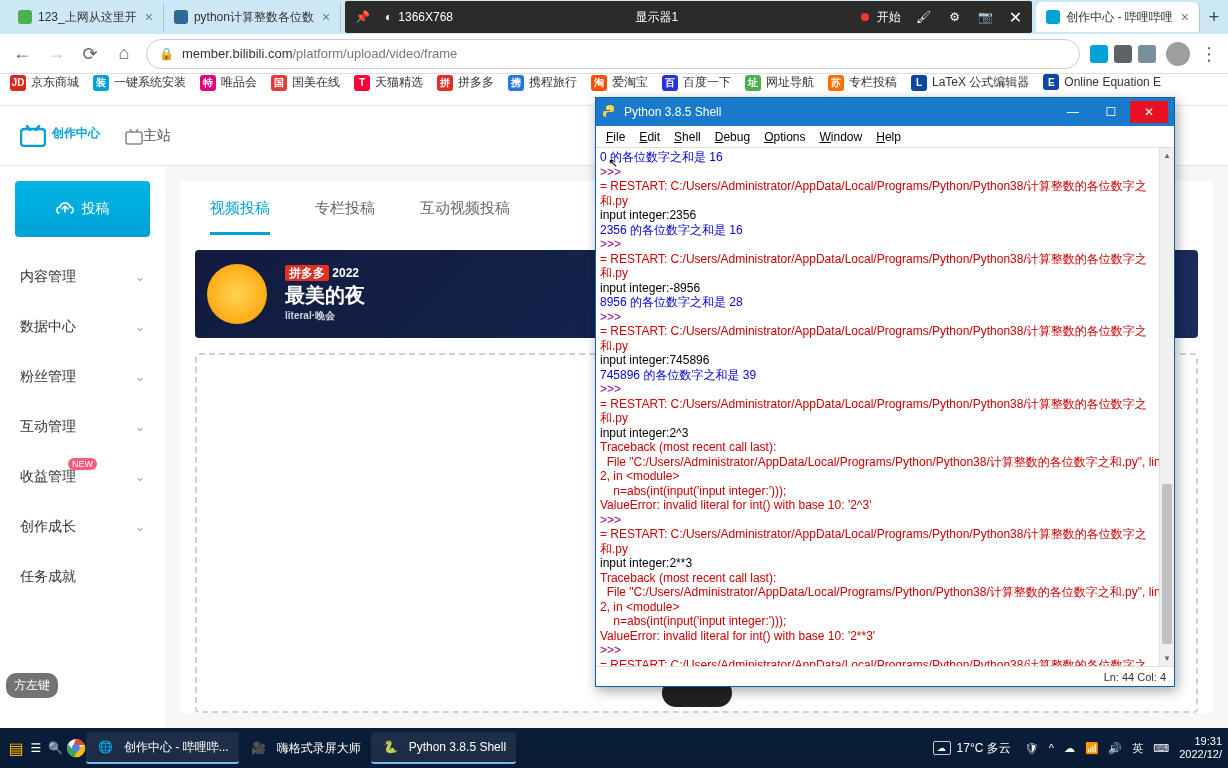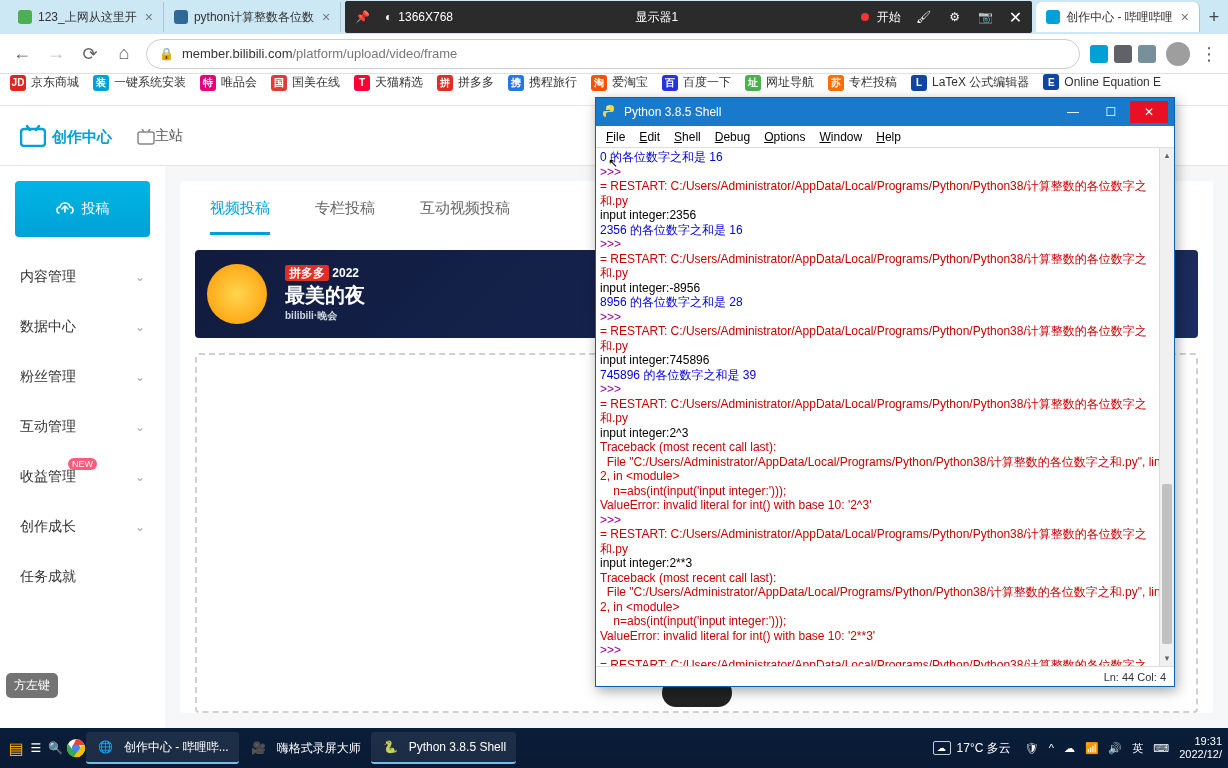--- a/index.html
+++ b/index.html
@@ -36,30 +36,30 @@
 .menu-dots{font-size:18px;color:#5f6368;}
 
 
 .bm-bar { height: 32px; display: flex; align-items: flex-start; padding: 0 10px; gap: 14px; font-size: 12px; color: #333; border-bottom: 1px solid #e5e5e5; overflow: hidden; }
 .bm { display:flex; align-items:center; gap:5px; white-space: nowrap;}
 .bm-ico { width:16px; height:16px; border-radius:3px; flex-shrink:0; display:inline-flex; align-items:center; justify-content:center; font-size:10px; color:#fff; font-weight:bold;}
 
 
 .page { position: relative; height: 622px; background: #f6f7f8; display: flex; }
 .page-header { position: absolute; top:0; left:0; right:0; height: 60px; background:#fff; display:flex; align-items:center; padding: 0 20px; gap: 25px; border-bottom: 1px solid #e5e5e5; z-index:1;}
-.logo { color:#00a1d6; font-size: 15px; font-weight:bold; display:flex; align-items:flex-end; gap:6px;}
+.logo { color:#00a1d6; font-size: 12px; font-weight:bold; display:flex; align-items:flex-start; gap:6px;}
 .logo-txt { font-family:"Microsoft YaHei"; }
 .hd-link { font-size:14px; color:#555; display:flex; align-items:flex-end; }
 
 .sidebar { width: 165px; background:#fff; padding-top: 75px; z-index:0;}
 .sb-item { height: 50px; display:flex; align-items:center; padding: 0 20px; font-size:14px; color:#333; position:relative;}
 .sb-upload { background: linear-gradient(#00b5e5,#00a1d6); color:#fff; margin: 0 15px 15px; height:56px; border-radius:4px; justify-content:center; gap:8px;}
 .sb-chev { margin-left:auto; color:#aaa; font-size:12px;}
 .sb-badge { position:absolute; background:#ff5c7c; color:#fff; font-size:9px; padding:1px 4px; border-radius:6px; top:6px; left:68px;}
-.sb-float { position:absolute; bottom:30px; left:6px; background:rgba(0,0,0,0.55); color:#fff; font-size:12px; padding:4px 8px; border-radius:5px;}
+.sb-float { position:absolute; bottom:30px; left:6px; background:rgba(0,0,0,0.55); color:#fff; font-size:12px; padding:4px 8px; border-radius:10px;}
 .main { flex:1; padding: 75px 15px 15px;}
 .card { background:#fff; border-radius:4px; padding: 0; }
 .tabs-row { display:flex; gap: 45px; padding: 18px 30px 0; font-size:15px; color:#666; }
 .ttab { padding-bottom: 14px; }
 .ttab.active { color:#00a1d6; border-bottom: 3px solid #00a1d6;}
 .banner { margin: 15px; height: 88px; background: linear-gradient(135deg, #101b3e, #1b2c5e); border-radius:4px; display:flex; align-items:center; color:#fff; padding:12px; position:relative;}
 .banner-sun { width:60px; height:60px; border-radius:50%; background:radial-gradient(#ffd54f,#ff9800); margin-right:18px; position:relative;}
 .banner-txt { font-weight:bold; }
 .banner-txt .l1{font-size:12px;} .banner-txt .l2{font-size:20px;} .banner-txt .l3{font-size:10px; opacity:0.8;}
 .dropzone { margin: 0 15px 15px; height: 360px; border: 2px dashed #d0d0d0; border-radius:4px; display:flex; align-items:flex-end; justify-content:center; padding-bottom:4px;}
@@ -276,21 +276,21 @@
       <div class="tabs-row" id="tabs-row">
           <div class="ttab active">视频投稿</div>
           <div class="ttab">专栏投稿</div>
           <div class="ttab">互动视频投稿</div>
         </div>
       <div class="banner">
         <div class="banner-sun"></div>
         <div class="banner-txt">
           <div class="l1"><span style="background:#e02e24;padding:1px 4px;border-radius:2px;">拼多多</span> <span>2022</span></div>
           <div class="l2">最美的夜</div>
-          <div class="l3">bilibili·晚会</div>
+          <div class="l3">literal·晚会</div>
         </div>
       </div>
       <div class="dropzone">
         <div class="dz-pill"></div>
       </div>
     </div>
   </div>
 </div>
 
 <div class="shell">

